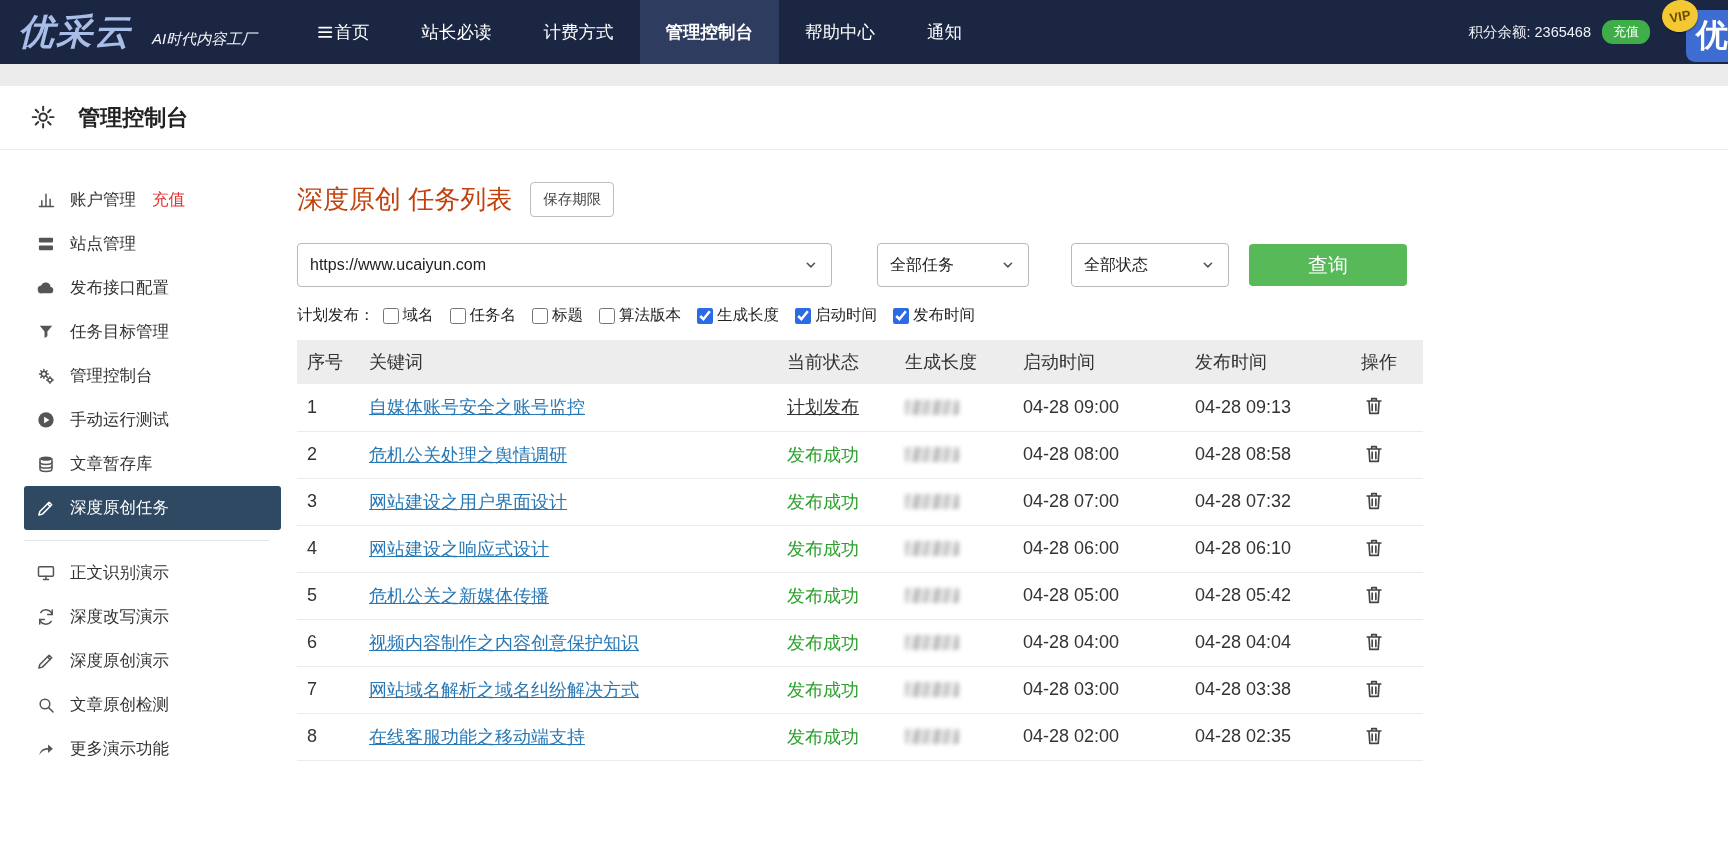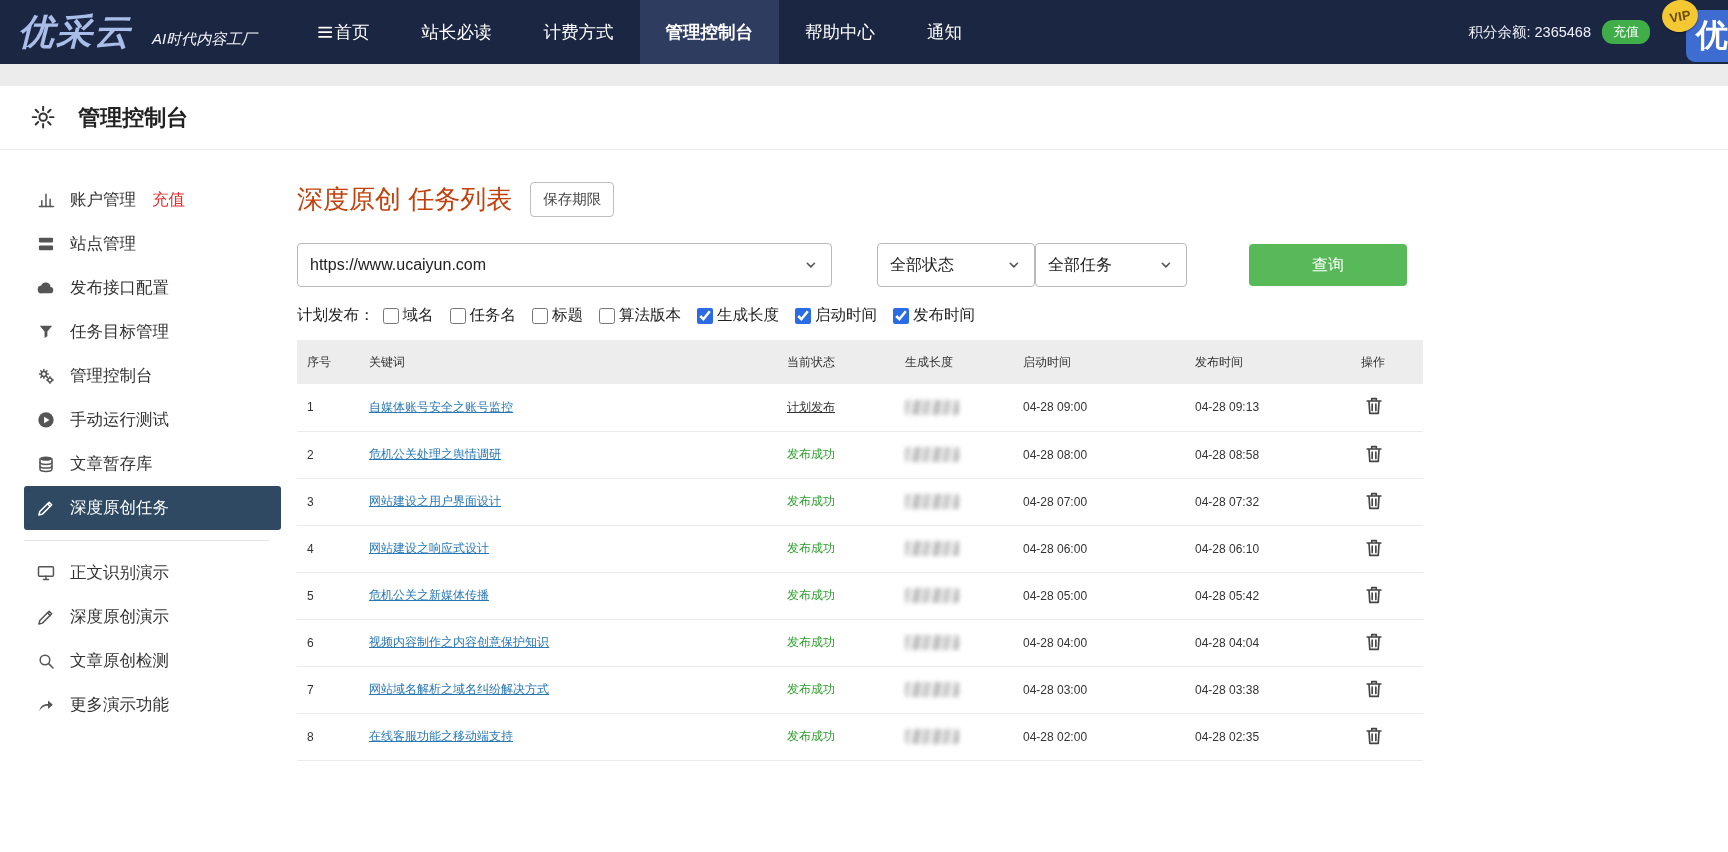--- a/index.html
+++ b/index.html
@@ -60,28 +60,28 @@
 
   .filter-row { display: flex; align-items: center; margin-bottom: 18px; }
   .select { height: 44px; border: 1px solid #b9b9b9; border-radius: 4px; background: #fff;
     display: flex; align-items: center; justify-content: space-between; padding: 0 12px;
     font-size: 16px; color: #222; cursor: pointer; }
   .select .ic { color: #555; font-size: 15px; stroke-width: 2.4; }
   .select-site { width: 535px; margin-right: 45px; }
   .select-task { width: 152px; margin-right: 42px; }
   .select-status { width: 158px; }
   .query-btn { width: 158px; height: 42px; margin-left: auto; background: #57b957; color: #fff;
-    border: none; border-radius: 4px; font-size: 16px; cursor: pointer; font-family: inherit; }
+    border: none; border-radius: 4px; font-size: 20px; cursor: pointer; font-family: inherit; }
 
   .fields-row { display: flex; align-items: center; font-size: 15.5px; color: #222; margin-bottom: 14px; }
   .fields-label { margin-right: 8px; }
   .cb { display: flex; align-items: center; gap: 4px; margin-right: 16px; cursor: pointer; }
   .cb input { width: 16px; height: 16px; accent-color: #2b6be4; cursor: pointer; }
 
-  table { width: 100%; border-collapse: collapse; table-layout: fixed; font-size: 12px; }
+  table { width: 100%; border-collapse: collapse; table-layout: fixed; font-size: 18px; }
   thead th { background: #ededed; text-align: left; font-weight: normal; color: #333;
     height: 44px; padding: 0 10px; }
   th.col0 { width: 62px; } th.col1 { width: 418px; } th.col2 { width: 118px; }
   th.col3 { width: 118px; } th.col4 { width: 172px; } th.col5 { width: 166px; } th.col6 { width: 72px; }
   tbody td { height: 47px; border-bottom: 1px solid #ebebeb; padding: 0 10px; color: #333;
     white-space: nowrap; overflow: hidden; }
   a.kw { color: #2878b5; text-decoration: underline; cursor: pointer; }
   .status-success { color: #2ca02c; }
   .status-planned { color: #333; text-decoration: underline; cursor: pointer; }
   .masked { width: 54px; height: 15px; border-radius: 2px;
@@ -207,20 +207,27 @@
       <div class="side-divider"></div>
       <div class="side-item">
         <svg class="ic" viewBox="0 0 24 24">
           <rect x="3" y="4.5" width="18" height="11.5" rx="1.2"></rect>
           <path d="M9 20h6M12 16v4"></path>
         </svg>
         <span>正文识别演示</span>
       </div>
       <div class="side-item">
         <svg class="ic" viewBox="0 0 24 24">
+          <path d="M19.5 9A7.8 7.8 0 0 0 5.7 6.6M4.5 15a7.8 7.8 0 0 0 13.8 2.4"></path>
+          <path d="M19.5 3.5V9h-5.5M4.5 20.5V15H10"></path>
+        </svg>
+        <span>深度改写演示</span>
+      </div>
+      <div class="side-item">
+        <svg class="ic" viewBox="0 0 24 24">
           <path d="M3.5 20.5l1.1-4.2L15.8 5.1l3.1 3.1L7.7 19.4z"></path>
           <path d="M13.9 7l3.1 3.1"></path>
         </svg>
         <span>深度原创演示</span>
       </div>
       <div class="side-item">
         <svg class="ic" viewBox="0 0 24 24">
           <circle cx="10.8" cy="10.8" r="5.8"></circle>
           <path d="M15.2 15.2l5.3 5.3"></path>
         </svg>
@@ -240,28 +247,28 @@
       <button class="save-btn">保存期限</button>
     </div>
 
     <div class="filter-row">
       <div class="select select-site">
         <span>https://www.ucaiyun.com</span>
         <svg class="ic" viewBox="0 0 24 24">
             <path d="M6.5 9.5l5.5 5.5 5.5-5.5"></path>
           </svg>
       </div>
+      <div class="select select-task">
+        <span>全部任务</span>
+        <svg class="ic" viewBox="0 0 24 24">
+            <path d="M6.5 9.5l5.5 5.5 5.5-5.5"></path>
+          </svg>
+      </div>
       <div class="select select-status">
         <span>全部状态</span>
-        <svg class="ic" viewBox="0 0 24 24">
-            <path d="M6.5 9.5l5.5 5.5 5.5-5.5"></path>
-          </svg>
-      </div>
-      <div class="select select-task">
-        <span>全部任务</span>
         <svg class="ic" viewBox="0 0 24 24">
             <path d="M6.5 9.5l5.5 5.5 5.5-5.5"></path>
           </svg>
       </div>
       <button class="query-btn">查询</button>
     </div>
 
     <div class="fields-row">
       <span class="fields-label">计划发布：</span>
       <div style="display:flex;align-items:center">

